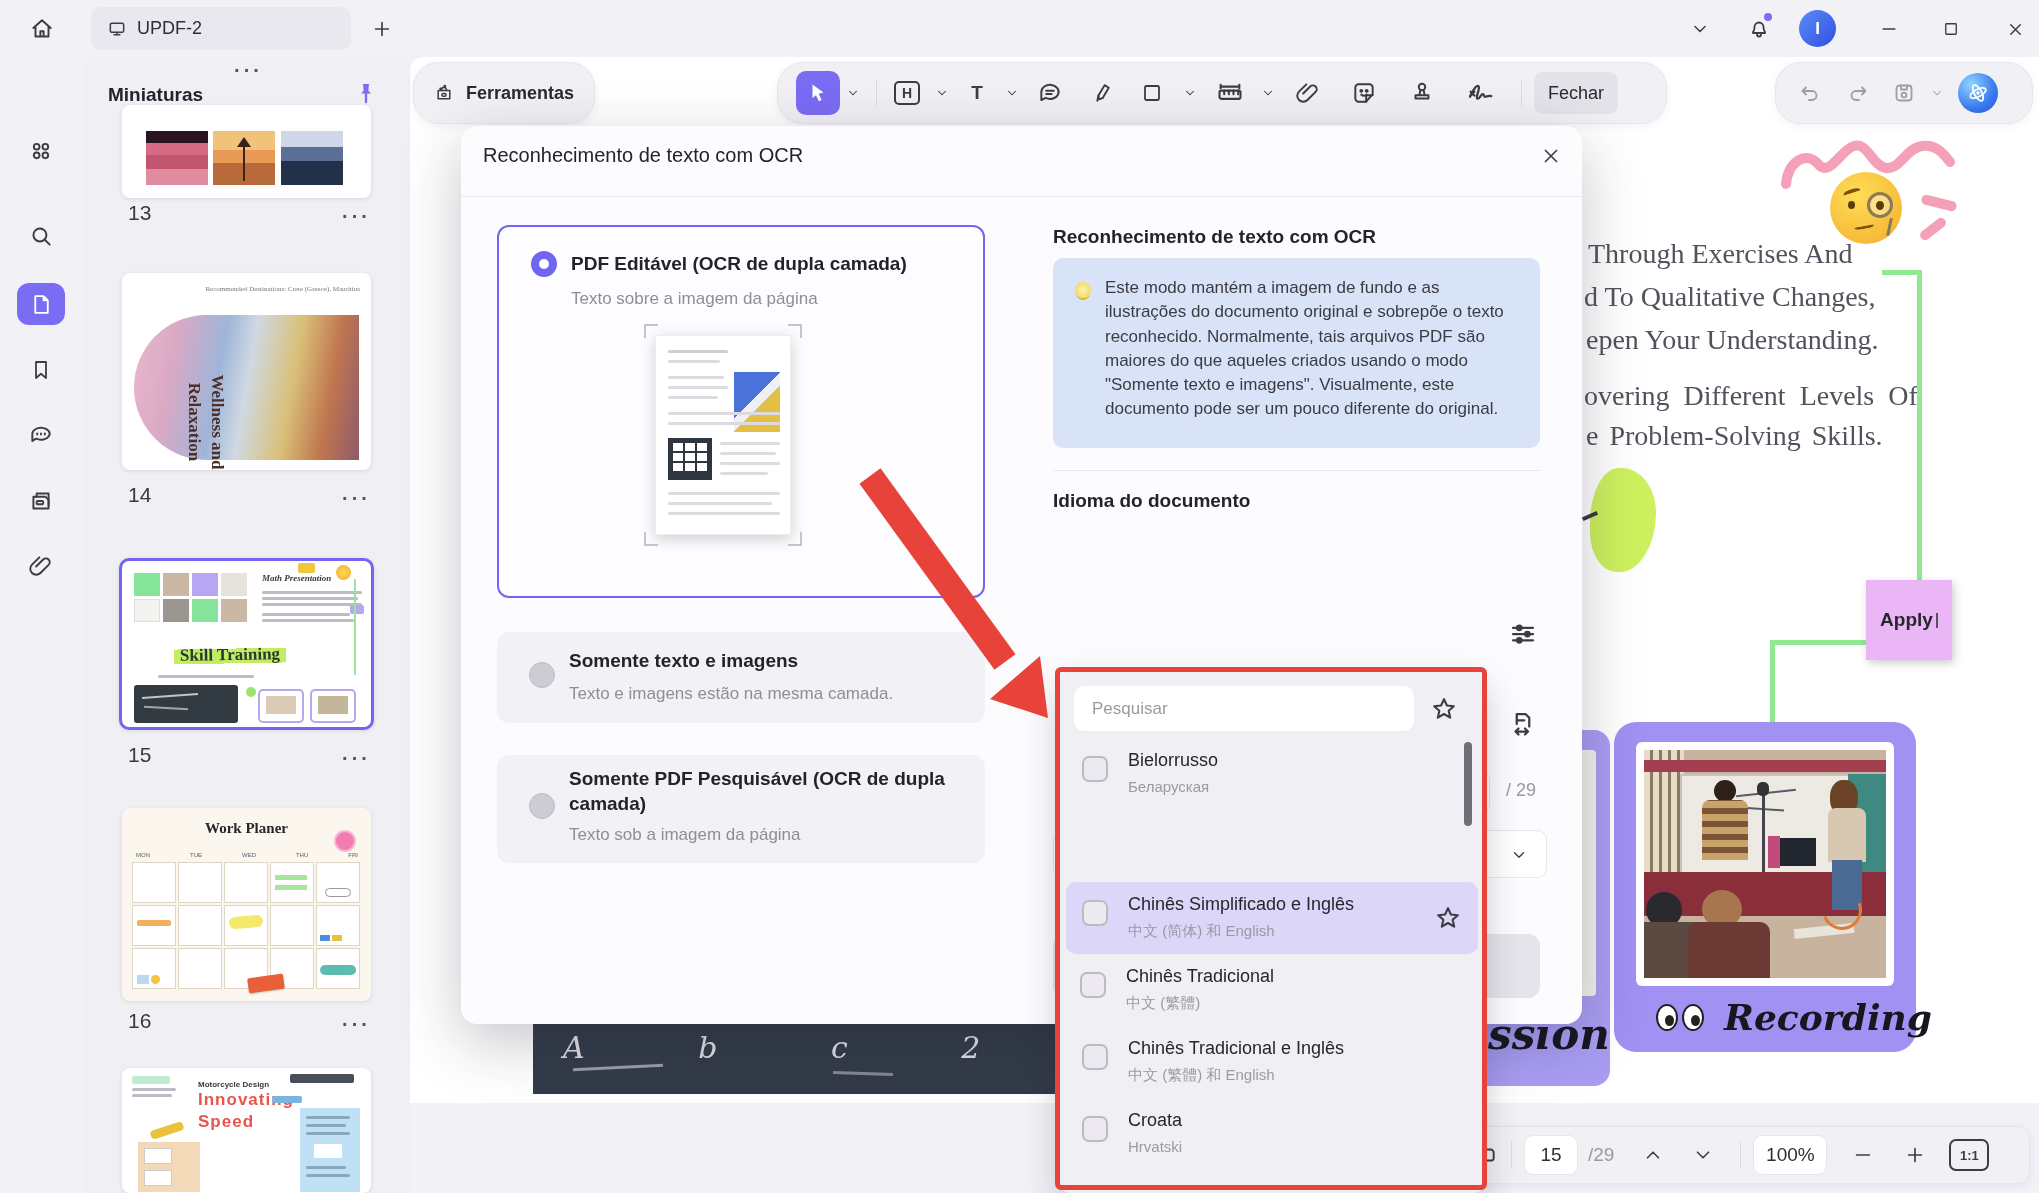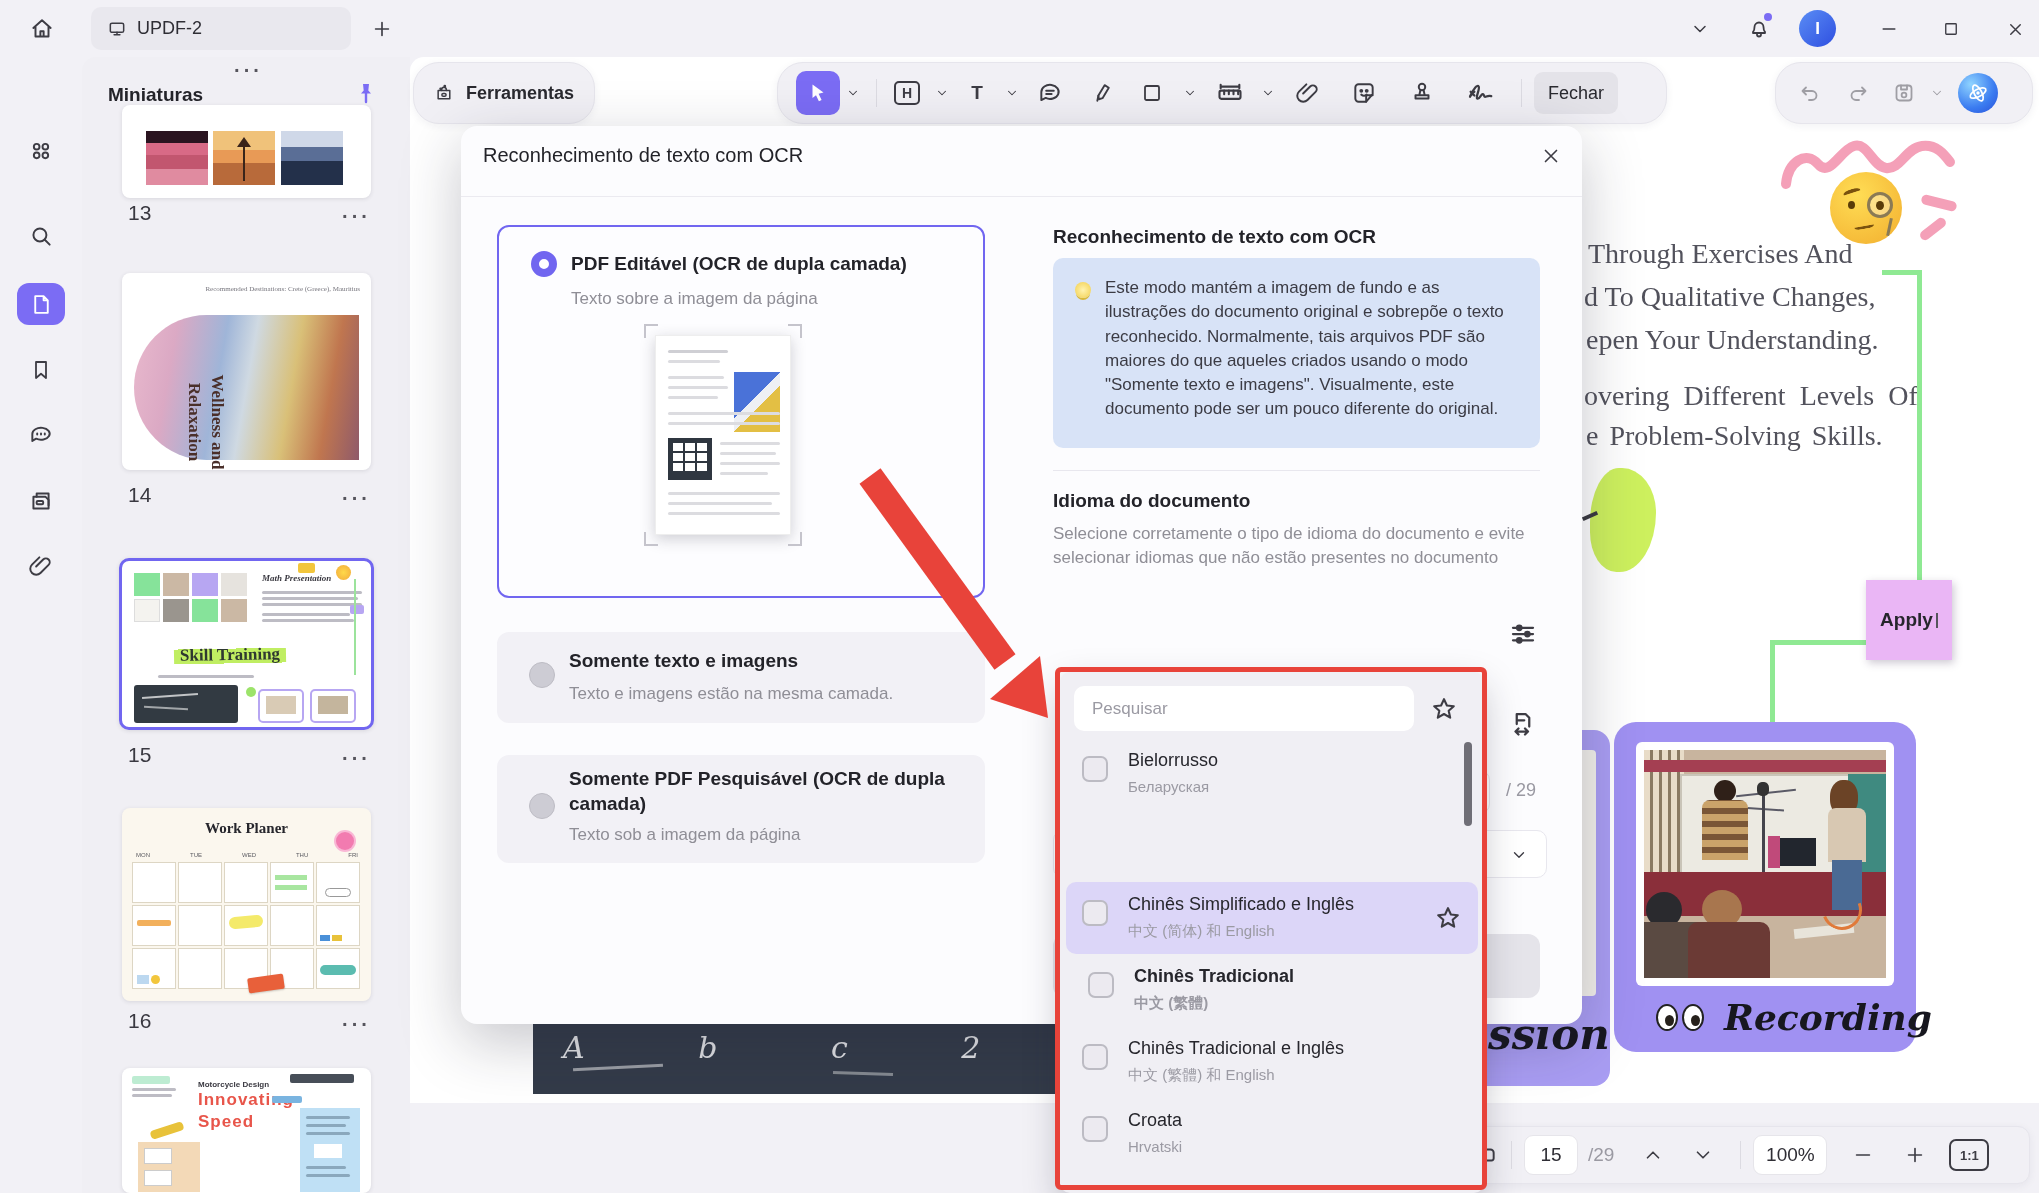--- a/index.html
+++ b/index.html
@@ -560,21 +560,20 @@
     <div class="abs optdesc" style="left:72px;top:70px;">Texto sob a imagem da página</div>
   </div>
 
   <div class="abs" style="left:592px;top:100px;font-size:19px;font-weight:700;color:#232329;">Reconhecimento de texto com OCR</div>
   <div class="abs" style="left:592px;top:132px;width:487px;height:190px;background:var(--info-box-bg,#d8e3f7);border-radius:10px;">
     <div class="abs" style="left:22px;top:24px;width:16px;height:16px;border-radius:50%;background:radial-gradient(#fff3b0,#f2ce4a);box-shadow:0 3px 0 -1px #d8b83a;"></div>
     <div class="abs" style="left:52px;top:18px;width:414px;font-size:17px;line-height:1.43;color:#3b3b44;">Este modo mantém a imagem de fundo e as ilustrações do documento original e sobrepõe o texto reconhecido. Normalmente, tais arquivos PDF são maiores do que aqueles criados usando o modo "Somente texto e imagens". Visualmente, este documento pode ser um pouco diferente do original.</div>
   </div>
   <div class="abs" style="left:592px;top:344px;width:487px;height:1px;background:#e8e7ee;"></div>
   <div class="abs" style="left:592px;top:364px;font-size:19px;font-weight:700;color:#232329;">Idioma do documento</div>
-  <div class="abs" style="left:592px;top:396px;width:487px;font-size:17px;line-height:1.42;color:#8f8e96;">Selecione corretamente o tipo de idioma do documento e evite selecionar idiomas que não estão presentes no documento</div>
 
   <div class="abs center" style="left:1040px;top:486px;width:44px;height:44px;">
     <svg class="ico" width="30" height="30" viewBox="0 0 24 24">
         <path d="M4 7 h16 M4 12 h16 M4 17 h16"></path>
         <circle cx="9" cy="7" r="1.8" fill="#3d3c44"></circle>
         <circle cx="15.5" cy="12" r="1.8" fill="#3d3c44"></circle>
         <circle cx="9" cy="17" r="1.8" fill="#3d3c44"></circle>
       </svg>
   </div>
 
@@ -653,21 +652,21 @@
   <div class="abs" style="left:6px;top:210px;width:412px;height:72px;background:var(--highlight-item-bg,#dcd6f8);border-radius:10px;">
     <div class="abs cb" style="left:16px;top:18px;"></div>
     <div class="abs langname" style="left:62px;top:12px;">Chinês Simplificado e Inglês</div>
     <div class="abs langnative" style="left:62px;top:40px;">中文 (简体) 和 English</div>
     <div class="abs center" style="left:360px;top:14px;width:44px;height:44px;">
       <svg class="ico" width="28" height="28" viewBox="0 0 24 24">
           <path d="M12 3.6 L14.5 9 L20.4 9.6 L16 13.5 L17.3 19.4 L12 16.3 L6.7 19.4 L8 13.5 L3.6 9.6 L9.5 9 Z"></path>
         </svg>
     </div>
   </div>
-  <div class="abs" style="left:12px;top:282px;width:412px;height:72px;font-weight:bold;">
+  <div class="abs" style="left:4px;top:282px;width:412px;height:72px;">
     <div class="abs cb" style="left:16px;top:18px;"></div>
     <div class="abs langname" style="left:62px;top:12px;">Chinês Tradicional</div>
     <div class="abs langnative" style="left:62px;top:40px;">中文 (繁體)</div>
   </div>
   <div class="abs" style="left:6px;top:354px;width:412px;height:72px;">
     <div class="abs cb" style="left:16px;top:18px;"></div>
     <div class="abs langname" style="left:62px;top:12px;">Chinês Tradicional e Inglês</div>
     <div class="abs langnative" style="left:62px;top:40px;">中文 (繁體) 和 English</div>
   </div>
   <div class="abs" style="left:6px;top:426px;width:412px;height:72px;">

